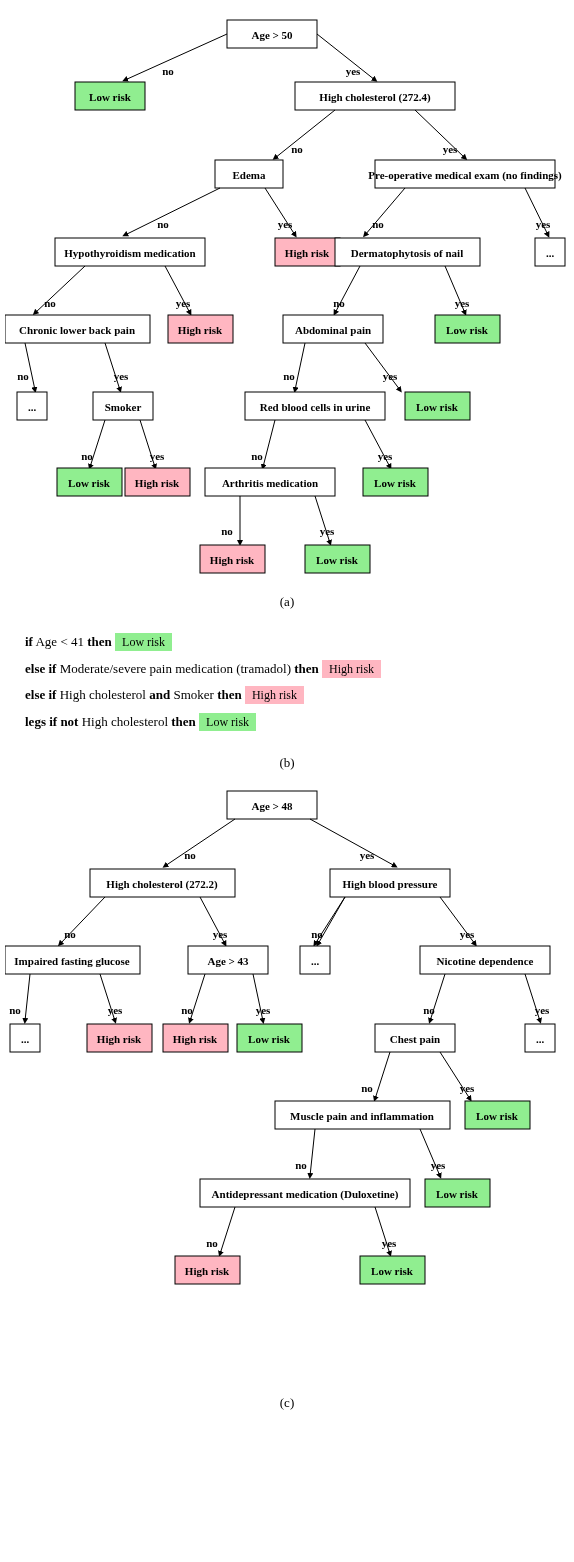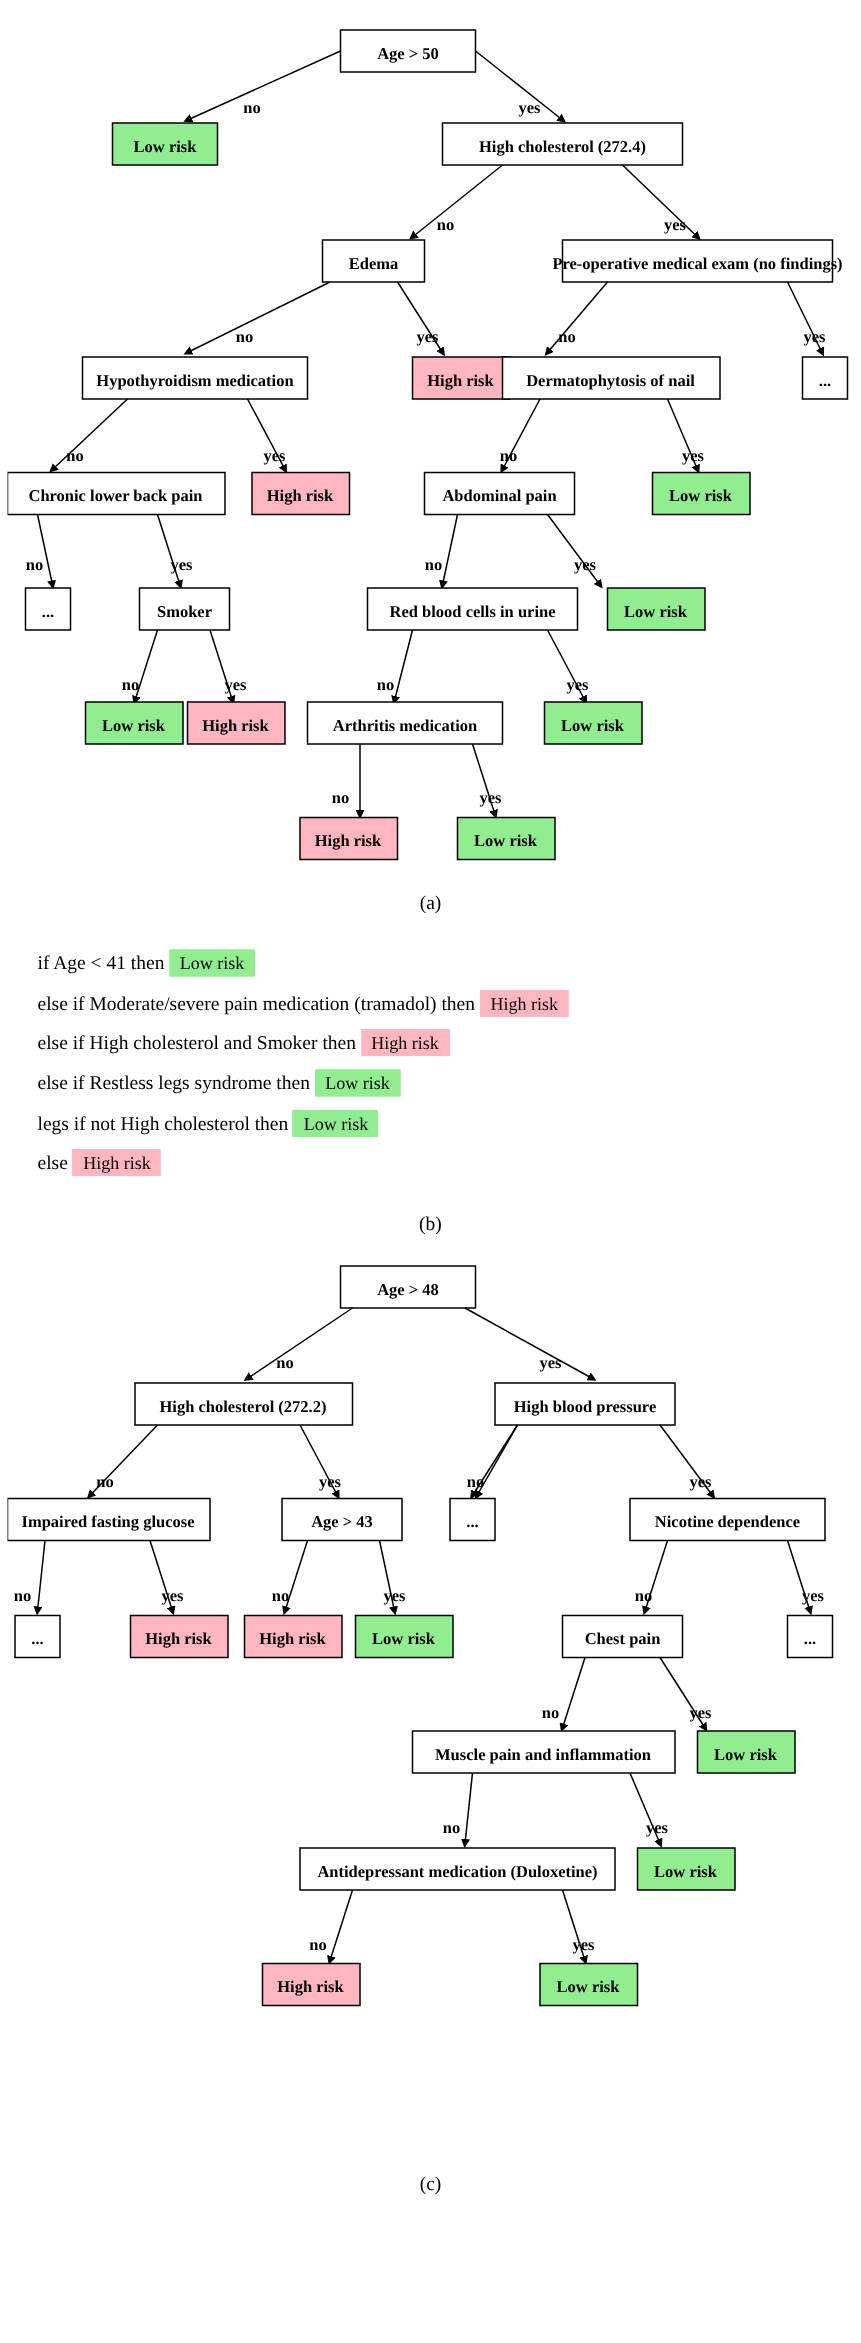--- a/index.html
+++ b/index.html
@@ -31,21 +31,21 @@
 
     
     .rules-section {
       padding: 10px 20px;
       line-height: 1.9;
       font-size: 13px;
     }
     .rules-section p {
       margin-bottom: 2px;
     }
-    .keyword-bold { font-weight: normal; }
+    .keyword-bold { font-weight: bold; }
     .badge-green {
       background: #90ee90;
       border: 1px solid #90ee90;
       padding: 1px 6px;
       font-size: 12px;
     }
     .badge-red {
       background: #ffb6c1;
       border: 1px solid #ffb6c1;
       padding: 1px 6px;
@@ -225,34 +225,24 @@
     </p>
     <p>
       <span class="keyword-bold">else if</span>
       High cholesterol
       <span class="keyword-bold"> and</span>
       Smoker
       <span class="keyword-bold"> then</span>
       <span class="badge-red">High risk</span>
     </p>
     <p>
-      <span class="keyword-bold">else if</span>
-      Restless legs syndrome
-      <span class="keyword-bold"> then</span>
-      <span class="badge-green">Low risk</span>
-    </p>
-    <p>
       <span class="keyword-bold">legs if not</span>
       High cholesterol
       <span class="keyword-bold"> then</span>
       <span class="badge-green">Low risk</span>
-    </p>
-    <p>
-      <span class="keyword-bold">else</span>
-      <span class="badge-red">High risk</span>
     </p>
   </div>
 
   <div class="section-label">(b)</div>
 
   <div class="tree-section">
     <svg width="574" height="600">
       <defs>
         <marker id="arrow2" markerWidth="6" markerHeight="6" refX="3" refY="3" orient="auto">
           <path d="M0,0 L0,6 L6,3 z" fill="black"></path>

